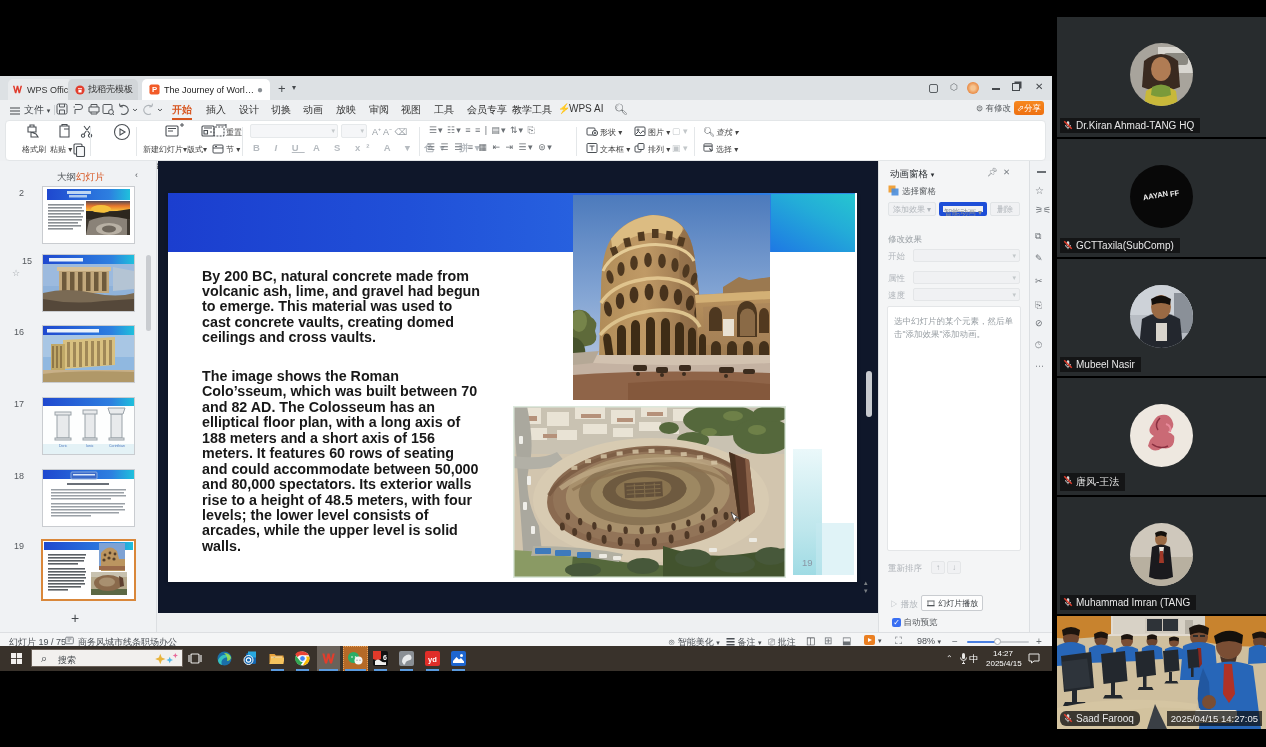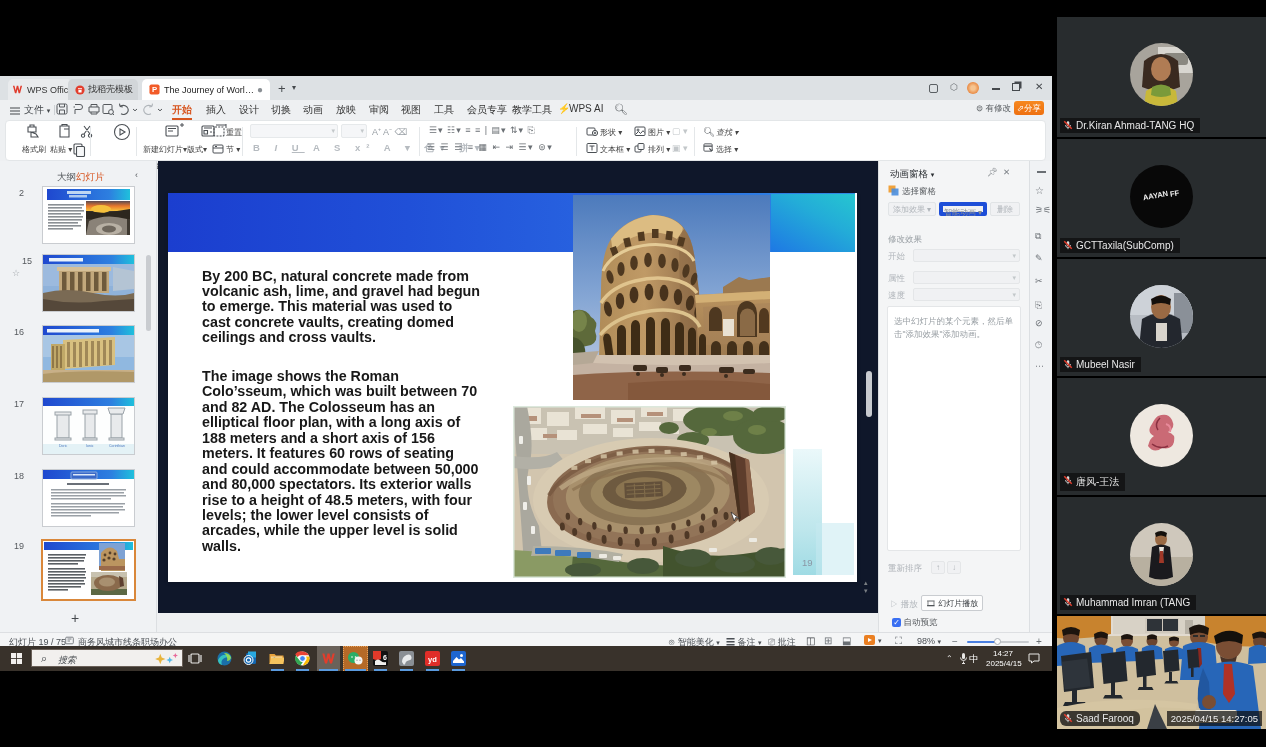--- a/index.html
+++ b/index.html
@@ -713,21 +713,21 @@
     </div>
     <div id="taskbar">
       <svg class="abs" style="left:11px;top:7px" width="11" height="11" viewBox="0 0 13 13" fill="#f2f0ee">
           <rect width="6" height="6"></rect>
           <rect x="7" width="6" height="6"></rect>
           <rect y="7" width="6" height="6"></rect>
           <rect x="7" y="7" width="6" height="6"></rect>
         </svg>
       <div class="abs" style="left:31px;top:3px;width:152px;height:18px;background:#f2f0ee;border:1px solid #6a6058;border-radius:1px;">
         <span style="position:absolute;left:9px;top:2px;color:#3a3e42;font-size:11px;">⌕</span>
-        <span style="position:absolute;left:26px;top:3.5px;color:#45494d;font-size:9px;font-style:italic;">搜索</span>
+        <span style="position:absolute;left:26px;top:3.5px;color:#45494d;font-size:9px;">搜索</span>
         <svg style="position:absolute;left:116px;top:1px" width="34" height="16" viewBox="0 0 34 17">
           <path d="M12 3 l1.5 4 l4 1.5 l-4 1.5 l-1.5 4 l-1.5 -4 l-4 -1.5 l4 -1.5 z" fill="#e8b43c"></path>
           <path d="M22 6 l1 2.5 l2.5 1 l-2.5 1 l-1 2.5 l-1 -2.5 l-2.5 -1 l2.5 -1 z" fill="#52b8e8"></path>
           <path d="M28 2 l0.8 2 l2 0.8 l-2 0.8 l-0.8 2 l-0.8 -2 l-2 -0.8 l2 -0.8 z" fill="#e86a9a"></path>
         </svg>
       </div>
       <svg class="abs" style="left:188px;top:6px" width="14" height="13" viewBox="0 0 14 13" fill="none" stroke="#e8e6e4" stroke-width="1.2">
           <rect x="3" y="2" width="8" height="9" rx="1"></rect>
           <path d="M1 3 v7 M13 3 v7"></path>
         </svg>

